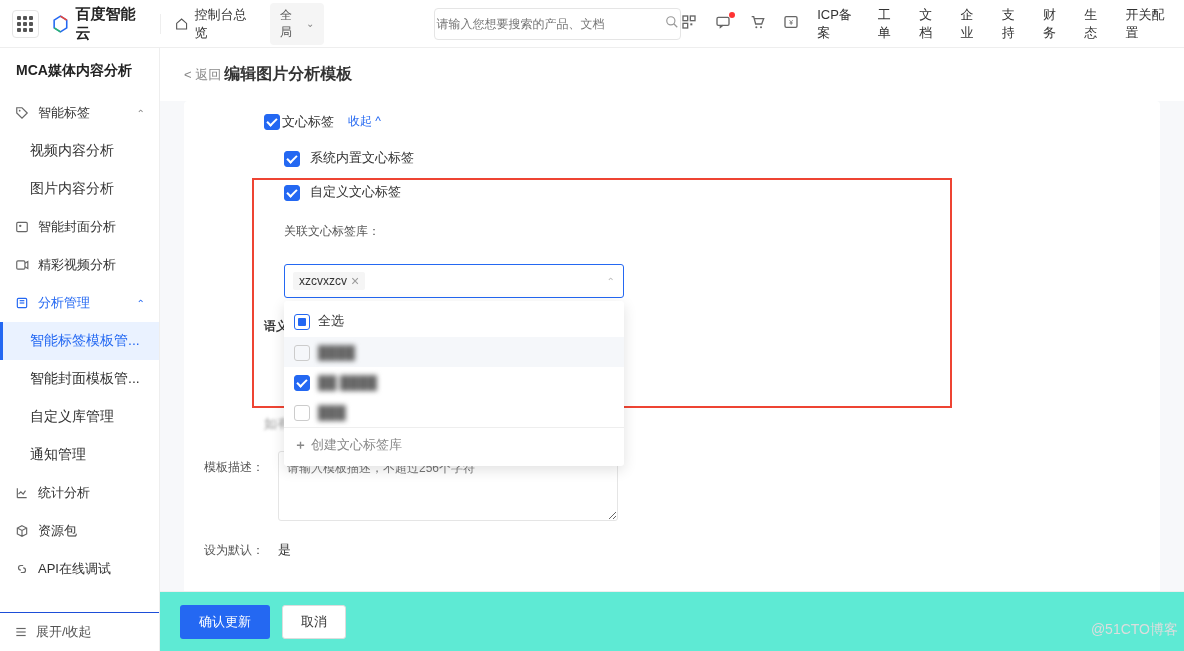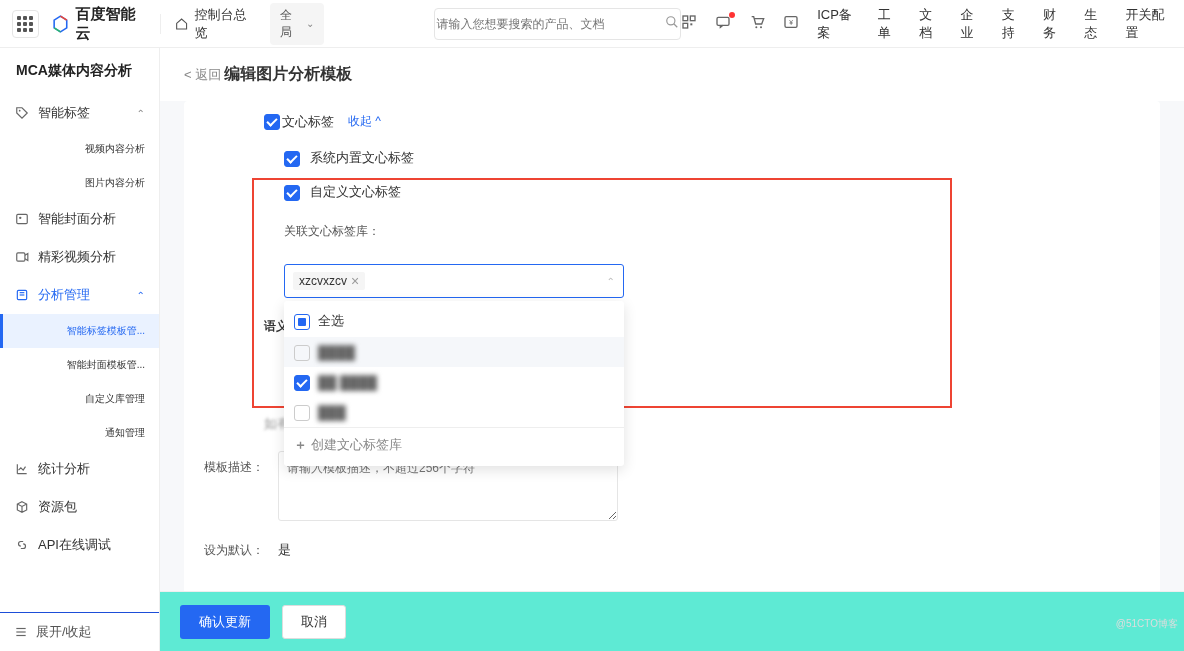--- a/index.html
+++ b/index.html
@@ -23,21 +23,21 @@
   .red-dot { position: absolute; top: -2px; right: -4px; width: 6px; height: 6px; background: #f33; border-radius: 50%; }
   .header-link { cursor: pointer; }
 
   
   .body { display: flex; height: calc(100% - 48px); }
 
   
   .sidebar { width: 160px; border-right: 1px solid #eee; display: flex; flex-direction: column; }
   .sb-title { padding: 14px 16px; font-size: 14px; font-weight: 600; color: #222; }
   .sb-item { display: flex; align-items: center; padding: 10px 14px; gap: 8px; cursor: pointer; font-size: 13px; color: #333; position: relative; }
-  .sb-item.indent { padding-left: 30px; font-size: 10px; justify-content: flex-end; }
+  .sb-item.indent { padding-left: 30px; font-size: 14px; }
   .sb-item.active { background: #eaf2ff; color: #2468f2; }
   .sb-item.active::before { content: ""; position: absolute; left: 0; top: 0; bottom: 0; width: 3px; background: #2468f2; }
   .sb-icon { width: 16px; display: flex; justify-content: center; color: #666; }
   .sb-item.expandable { justify-content: space-between; }
   .sb-item .label-row { display: flex; align-items: center; gap: 8px; }
   .chev { font-size: 10px; color: #888; }
   .sb-item.blue .sb-icon, .sb-item.blue { color: #2468f2; }
   .sb-footer { margin-top: auto; border-top: 1px solid #1d4ed8; padding: 10px 14px; display: flex; align-items: center; gap: 8px; cursor: pointer; color: #555; }
 
   
@@ -82,21 +82,21 @@
 
   .form-row { display: flex; padding: 10px 0 10px 20px; gap: 14px; align-items: flex-start; }
   .form-label { width: 60px; font-size: 12px; color: #555; text-align: right; padding-top: 8px; }
   .textarea { width: 340px; height: 70px; border: 1px solid #e5e5e5; border-radius: 3px; padding: 8px; font-size: 12px; resize: both; outline: none; font-family: inherit; }
 
   .footer-bar { position: absolute; bottom: 0; left: 0; right: 0; height: 60px; background: #5eead4; border-top: 1px solid #eee; display: flex; align-items: center; padding-left: 20px; gap: 12px; }
   .btn { height: 34px; padding: 0 18px; border-radius: 3px; font-size: 13px; cursor: pointer; border: 1px solid transparent; display: inline-flex; align-items: center; }
   .btn-primary { background: #2468f2; color: #fff; }
   .btn-default { background: #fff; border-color: #ddd; color: #333; }
 
-  .watermark { position: absolute; bottom: 20px; right: 6px; font-size: 10px; color: #ddd; }
+  .watermark { position: absolute; bottom: 12px; right: 6px; font-size: 14px; color: #ddd; }
 </style>
 </head>
 <body>
 
 <div class="header">
   <div class="apps-btn">
     <div class="apps-grid">
         <span></span>
         <span></span>
         <span></span>

